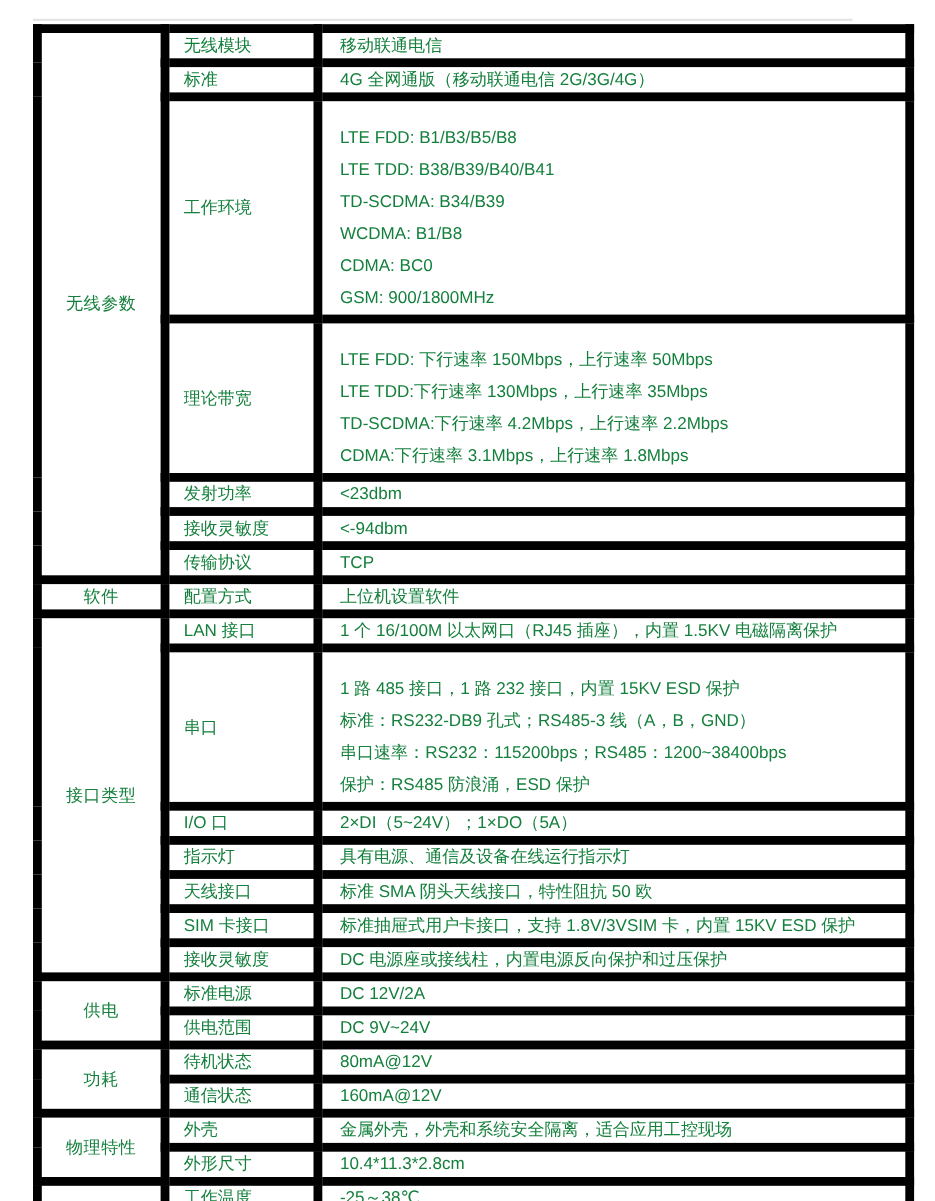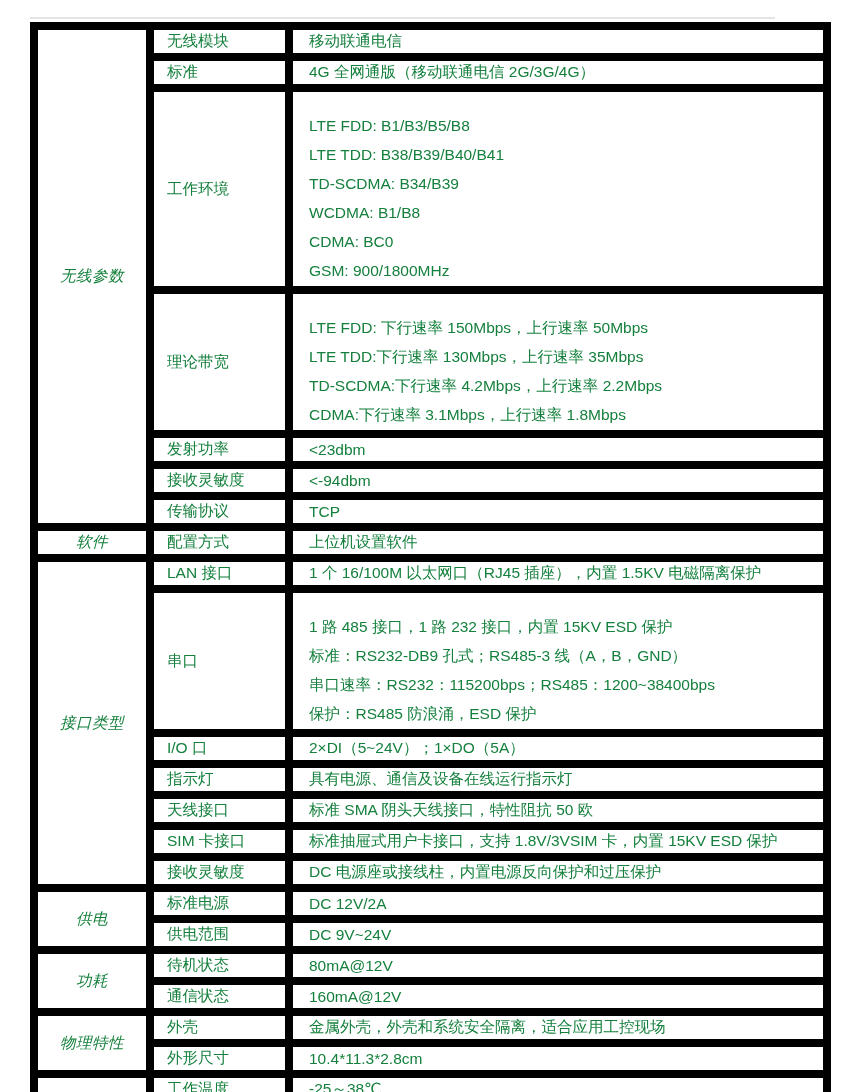--- a/index.html
+++ b/index.html
@@ -20,21 +20,21 @@
     border: 2px solid #2e2e2e;
   }
   td {
     border: 8px solid #000000;
     font-size: 15.5px;
     color: #15803d;
     vertical-align: middle;
     overflow: hidden;
     white-space: nowrap;
   }
-  td.cat { text-align: center; letter-spacing: 0.5px; font-style: italic; }
+  td.cat { text-align: center; letter-spacing: 0.5px; }
   td.label { padding-left: 13px; }
   td.value { padding-left: 16px; }
   td.value.multi { padding-top: 19px; padding-bottom: 1px; }
   td.value .line { height: 29px; line-height: 29px; }
   tr.rh31  { height: 31px; }
   tr.rh176 { height: 176px; }
   tr.rh117 { height: 117px; }
 </style>
 </head>
 <body>

